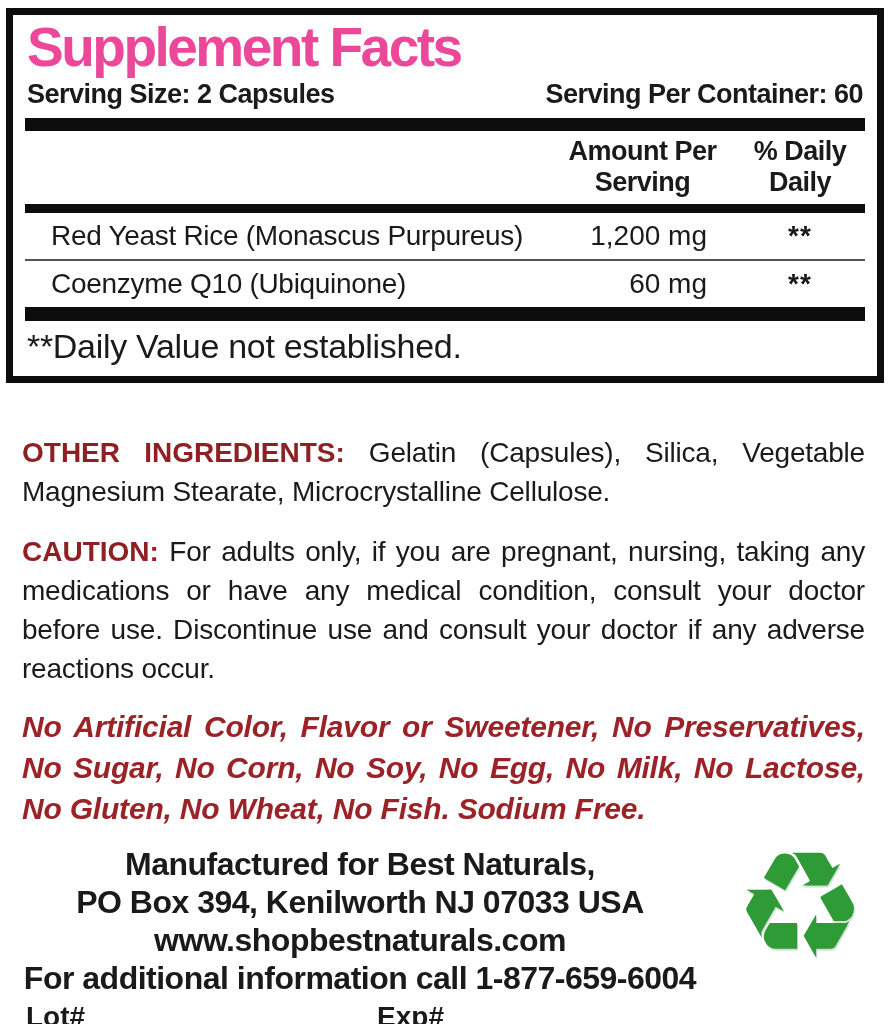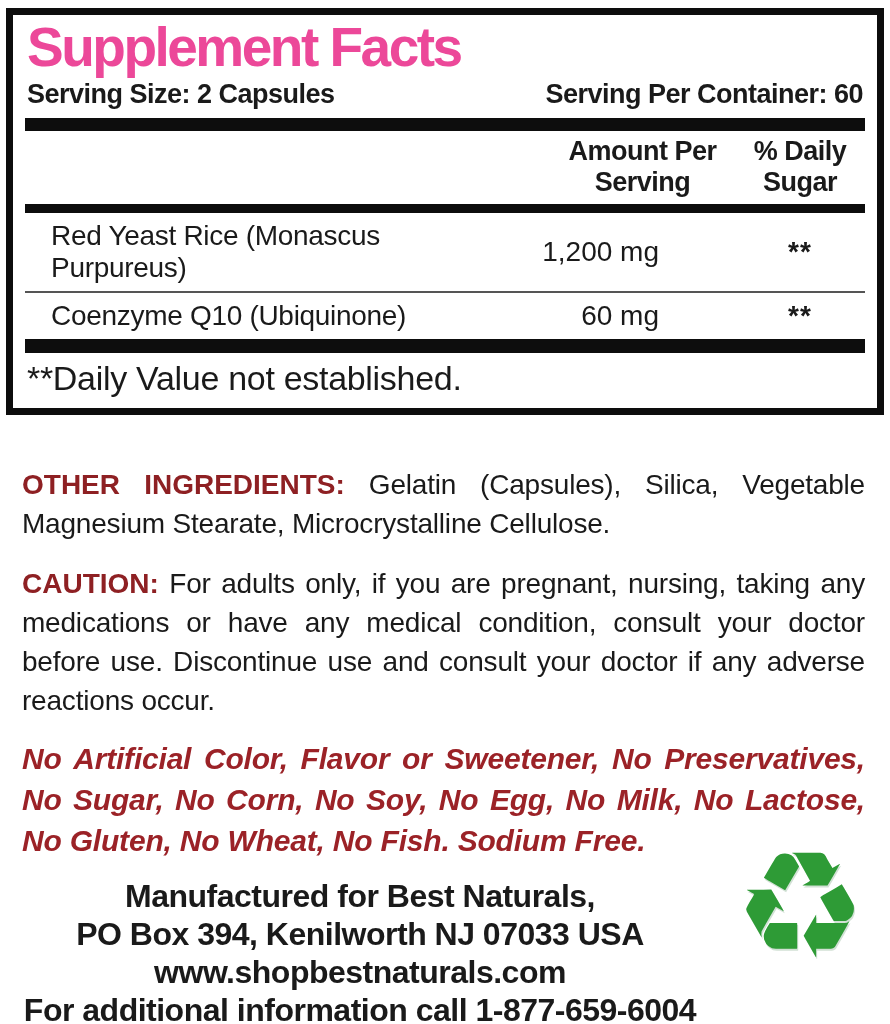--- a/index.html
+++ b/index.html
@@ -45,21 +45,21 @@
   }
   .bar{background:#0d0d0d;width:100%;}
   .bar-thick{height:13px;}
   .bar-mid{height:9px;}
   .bar-thick2{height:14px;}
   .cols{display:grid;grid-template-columns:1fr 185px 130px;align-items:center;}
   .hdr{padding:5px 0 6px 0;}
   .hdr .col-amount,.hdr .col-dv{
     font-size:27px;font-weight:700;text-align:center;line-height:31px;letter-spacing:-0.5px;
   }
-  .nutrient-row{padding:7px 0;gap:48px;}
+  .nutrient-row{padding:7px 0;}
   .nutrient-row.ruled{border-top:2px solid #555;}
   .row-name{font-size:28px;padding-left:26px;letter-spacing:-0.3px;}
   .row-amount{font-size:28px;text-align:right;padding-right:28px;}
   .row-dv{font-size:28px;text-align:center;font-weight:700;letter-spacing:1px;}
   .footnote{
     font-size:34px;
     padding:6px 0 4px 2px;
     letter-spacing:-0.3px;
   }
 
@@ -138,21 +138,21 @@
   <div class="bar bar-thick"></div>
 
   <div class="cols hdr">
     <div></div>
     <div class="col-amount">
       <div>Amount Per</div>
       <div>Serving</div>
     </div>
     <div class="col-dv">
       <div>% Daily</div>
-      <div>Sugar</div>
+      <div>Daily</div>
     </div>
   </div>
 
   <div class="bar bar-mid"></div>
 
   <div class="cols nutrient-row">
     <div class="row-name">Red Yeast Rice (Monascus Purpureus)</div>
     <div class="row-amount">1,200 mg</div>
     <div class="row-dv">**</div>
   </div>

